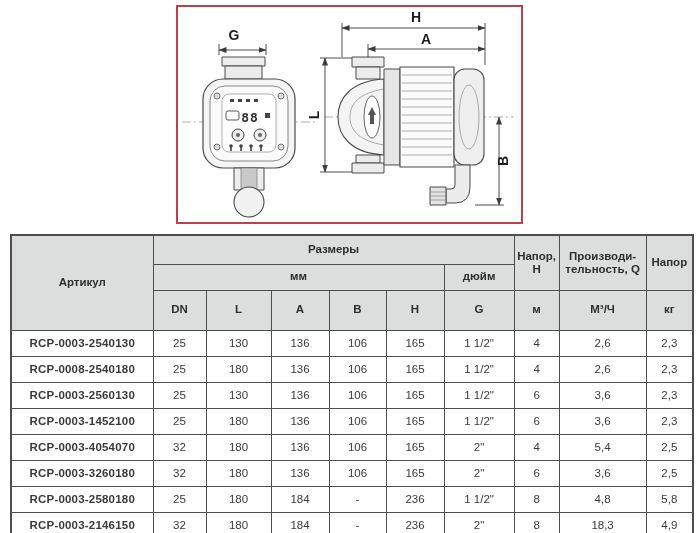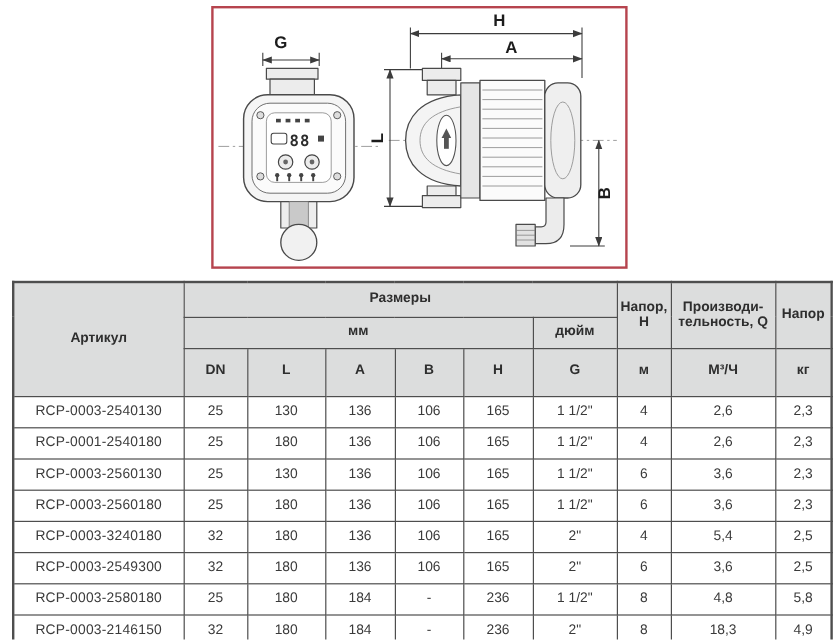--- a/index.html
+++ b/index.html
@@ -28,21 +28,21 @@
     text-align:center;vertical-align:middle;
     padding:0 2px;box-sizing:border-box;
     overflow:hidden;
   }
   table.spec th{
     background:#dcdddd;font-weight:bold;color:#2e2e2e;font-size:11.5px;
     line-height:1.15;
   }
   tr.hrow1{height:29px;} tr.hrow2{height:26px;} tr.hrow3{height:40px;}
   tr.body-row{height:26px;background:#ffffff;}
-  td.art{text-align:left;padding-left:11px;letter-spacing:0.2px;}
+  td.art{text-align:left;padding-left:11px;letter-spacing:0.2px;font-weight:bold;}
 </style>
 </head>
 <body>
 
 <div class="diagram-box">
   <svg width="341" height="213" viewBox="0 0 341 213">
     <defs>
       <marker id="ar" markerWidth="9" markerHeight="8" refX="7.5" refY="3" orient="auto-start-reverse" markerUnits="userSpaceOnUse">
         <path d="M0,0 L8,3 L0,6 Z" fill="#3c3c3c"></path>
       </marker>
@@ -228,21 +228,21 @@
     <td>130</td>
     <td>136</td>
     <td>106</td>
     <td>165</td>
     <td>1 1/2"</td>
     <td>4</td>
     <td>2,6</td>
     <td>2,3</td>
   </tr>
   <tr class="body-row">
-    <td class="art">RCP-0001-2540180</td>
+    <td class="art">RCP-0008-2540180</td>
     <td>25</td>
     <td>180</td>
     <td>136</td>
     <td>106</td>
     <td>165</td>
     <td>1 1/2"</td>
     <td>4</td>
     <td>2,6</td>
     <td>2,3</td>
   </tr>
@@ -252,45 +252,45 @@
     <td>130</td>
     <td>136</td>
     <td>106</td>
     <td>165</td>
     <td>1 1/2"</td>
     <td>6</td>
     <td>3,6</td>
     <td>2,3</td>
   </tr>
   <tr class="body-row">
-    <td class="art">RCP-0003-2560180</td>
+    <td class="art">RCP-0003-1452100</td>
     <td>25</td>
     <td>180</td>
     <td>136</td>
     <td>106</td>
     <td>165</td>
     <td>1 1/2"</td>
     <td>6</td>
     <td>3,6</td>
     <td>2,3</td>
   </tr>
   <tr class="body-row">
-    <td class="art">RCP-0003-3240180</td>
+    <td class="art">RCP-0003-4054070</td>
     <td>32</td>
     <td>180</td>
     <td>136</td>
     <td>106</td>
     <td>165</td>
     <td>2"</td>
     <td>4</td>
     <td>5,4</td>
     <td>2,5</td>
   </tr>
   <tr class="body-row">
-    <td class="art">RCP-0003-2549300</td>
+    <td class="art">RCP-0003-3260180</td>
     <td>32</td>
     <td>180</td>
     <td>136</td>
     <td>106</td>
     <td>165</td>
     <td>2"</td>
     <td>6</td>
     <td>3,6</td>
     <td>2,5</td>
   </tr>

